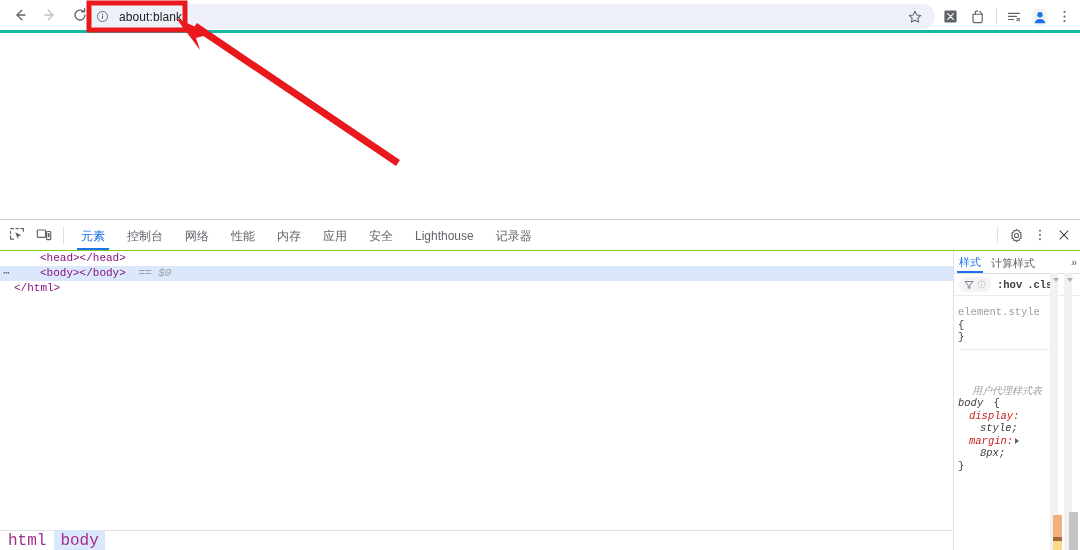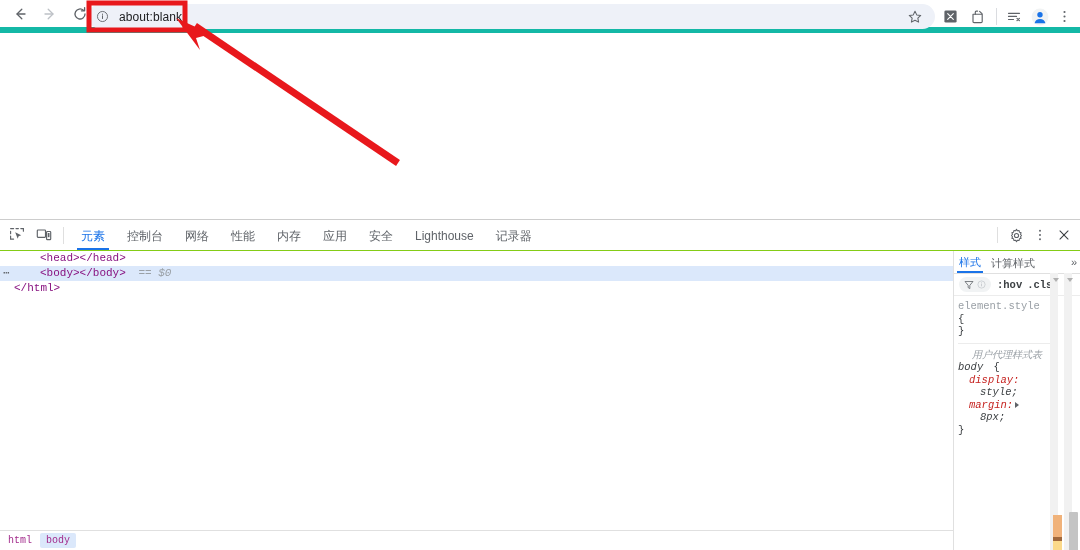--- a/index.html
+++ b/index.html
@@ -15,21 +15,21 @@
     -webkit-font-smoothing: antialiased;
   }
 
   
   #browser-toolbar {
     position: absolute;
     left: 0; top: 0;
     width: 1080px;
     height: 33px;
     background: #ffffff;
-    border-bottom: 6px solid #14b8a6;
+    border-bottom: 3px solid #14b8a6;
     display: flex;
     align-items: center;
     box-sizing: border-box;
   }
   .nav-btn {
     width: 28px;
     height: 28px;
     display: flex;
     align-items: center;
     justify-content: center;
@@ -234,21 +234,21 @@
     width: 953px;
     height: 20px;
     border-top: 1px solid #e0e0e0;
     display: flex;
     align-items: center;
     background: #ffffff;
     box-sizing: border-box;
   }
   .crumb {
     font-family: "Liberation Mono", monospace;
-    font-size: 10px;
+    font-size: 16px;
     color: #a32c8c;
     padding: 2px 6px;
     margin-left: 2px;
     border-radius: 2px;
   }
   .crumb.active {
     background: #dbe8fb;
   }
 
   
@@ -332,35 +332,36 @@
     top: 44px;
     width: 96px;
     bottom: 0;
     font-family: "Liberation Mono", monospace;
     font-size: 10.5px;
     line-height: 12.5px;
     overflow: hidden;
     padding-left: 4px;
     box-sizing: border-box;
   }
-  .rule-block { padding-top: 5px; }
+  .rule-block { padding-top: 11px; }
   .rule-sep {
     border-top: 1px solid #ececec;
     margin-top: 5px;
   }
   .sel-gray { color: #9aa0a6; }
   .sel-body { color: #3c4043; font-style: italic; }
   .prop-name { color: #c5221f; font-style: italic; padding-left: 11px; }
   .prop-val  { color: #3c4043; font-style: italic; padding-left: 22px; }
   .ua-label {
     color: #9aa0a6;
     font-style: italic;
     font-family: "Liberation Sans", sans-serif;
     font-size: 10px;
     padding-left: 14px;
+    margin-top: 24px;
   }
   .brace { color: #3c4043; }
   .arrow-tri {
     display: inline-block;
     width: 0; height: 0;
     border-left: 4px solid #5f6368;
     border-top: 3px solid transparent;
     border-bottom: 3px solid transparent;
     vertical-align: 0px;
     margin-left: 2px;

